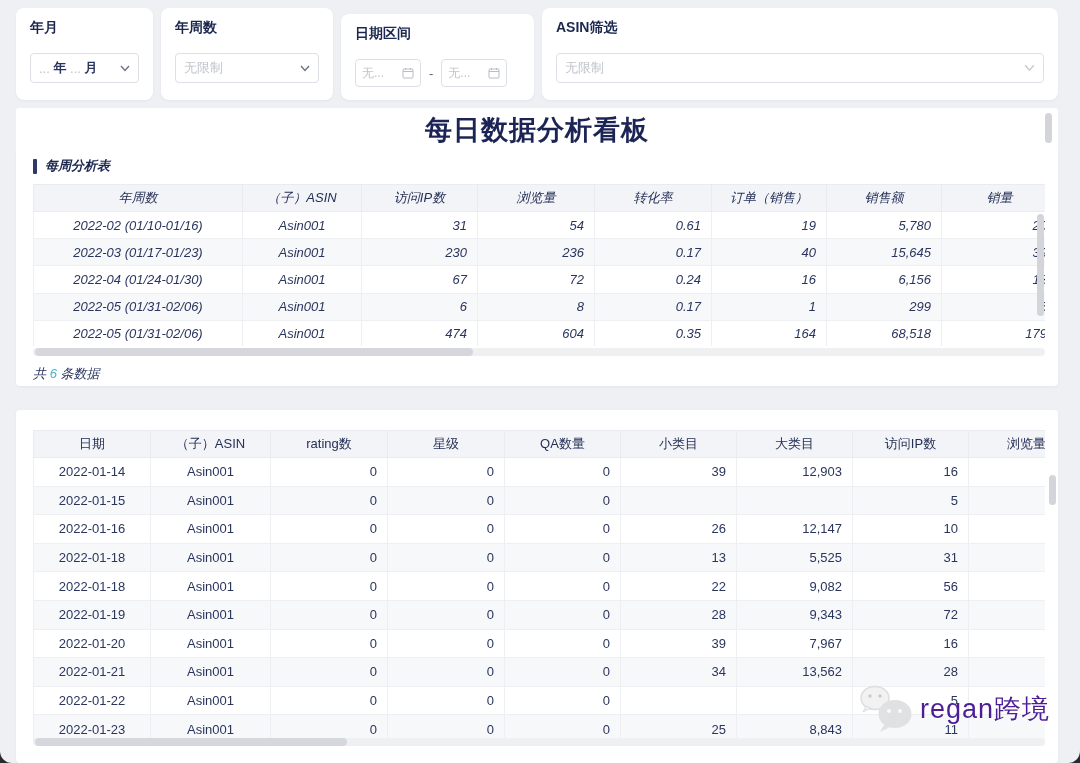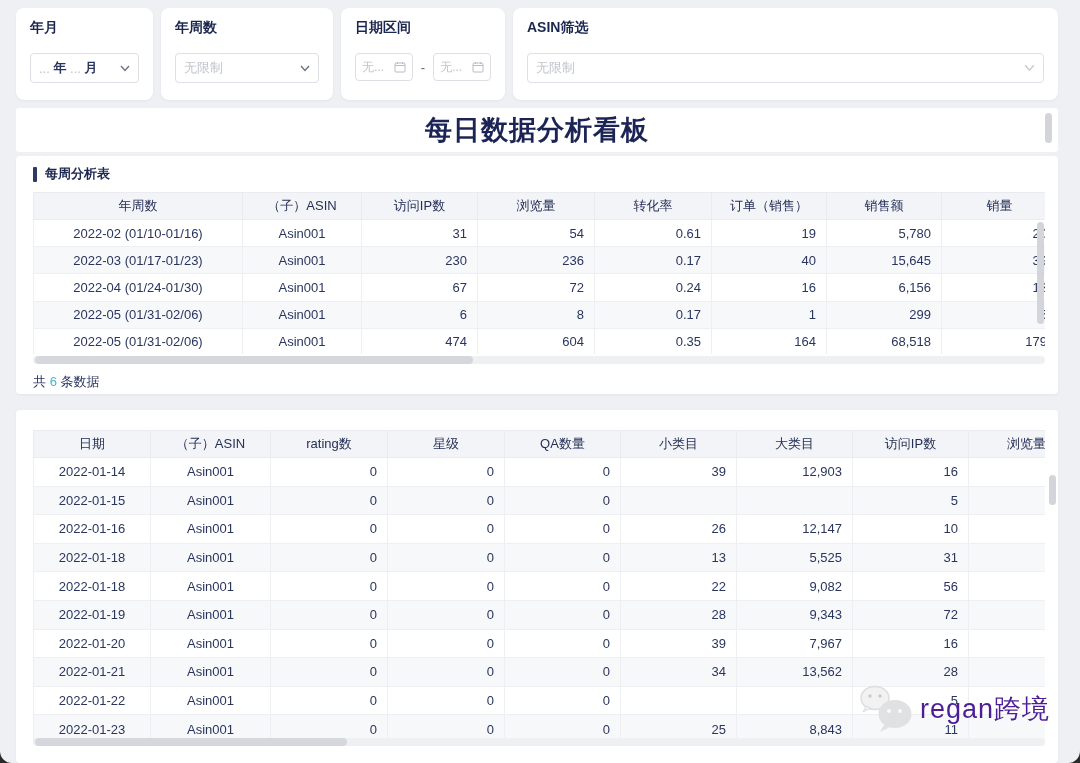--- a/index.html
+++ b/index.html
@@ -25,21 +25,21 @@
     display:flex;align-items:center;padding:0 6px;box-sizing:border-box;font-size:12px;color:#c0c4cc;gap:4px;}
   .din .ph{flex:1;overflow:hidden;white-space:nowrap;}
   .rangesep{color:#5a6178;font-size:13px;}
   
   .title-strip{position:absolute;top:108px;left:16px;right:22px;height:44px;background:#fff;border-radius:3px;}
   .title-strip h1{margin:0;text-align:center;line-height:44px;font-size:27px;font-weight:700;color:#1b2454;letter-spacing:1px;}
   .vthumb{position:absolute;width:7px;background:#d3d5da;border-radius:4px;}
   
   .card{position:absolute;left:16px;right:22px;background:#fff;border-radius:4px;
     padding:10px 13px 0 17px;box-sizing:border-box;box-shadow:0 1px 3px rgba(30,40,80,.05);}
-  #card-weekly{top:156px;height:238px;}
+  #card-weekly{top:148px;height:238px;font-style:italic;}
   #card-daily{top:410px;height:353px;}
   .sec-head{display:flex;align-items:center;gap:8px;height:16px;}
   .sec-bar{width:4px;height:15px;background:#2e3a66;border-radius:1px;}
   .sec-title{font-size:13px;font-weight:700;color:#1c274f;}
   
   .tbl-wrap{position:relative;margin-top:10px;overflow:hidden;width:1012px;}
   #wrap-weekly{height:162px;}
   #wrap-daily{height:313px;}
   table{table-layout:fixed;border-collapse:collapse;font-size:13px;color:#2a355e;}
   #tbl-weekly{width:1024px;}
@@ -93,21 +93,21 @@
       <div class="sel" style="width:148px;">
         <span>无限制</span>
         <span class="spacer"></span>
         <svg class="chev" width="10" height="7" viewBox="0 0 10 7">
             <polyline points="1,1 5,5.5 9,1" fill="none" stroke="#6b7389" stroke-width="1.4"></polyline>
           </svg>
       </div>
     </div>
   </div>
 
-  <div class="fcard" style="width:164px;">
+  <div class="fcard" style="width:193px;margin-top:6px;">
     <div class="flabel">日期区间</div>
     <div class="ctrl-row">
       <div class="din">
         <span class="ph">无...</span>
         <svg width="12" height="12" viewBox="0 0 12 12">
             <rect x="1" y="2" width="10" height="9" rx="1" fill="none" stroke="#b8bcc6" stroke-width="1"></rect>
             <line x1="1" y1="4.5" x2="11" y2="4.5" stroke="#b8bcc6" stroke-width="1"></line>
             <line x1="3.5" y1="1" x2="3.5" y2="3" stroke="#b8bcc6" stroke-width="1"></line>
             <line x1="8.5" y1="1" x2="8.5" y2="3" stroke="#b8bcc6" stroke-width="1"></line>
           </svg>

